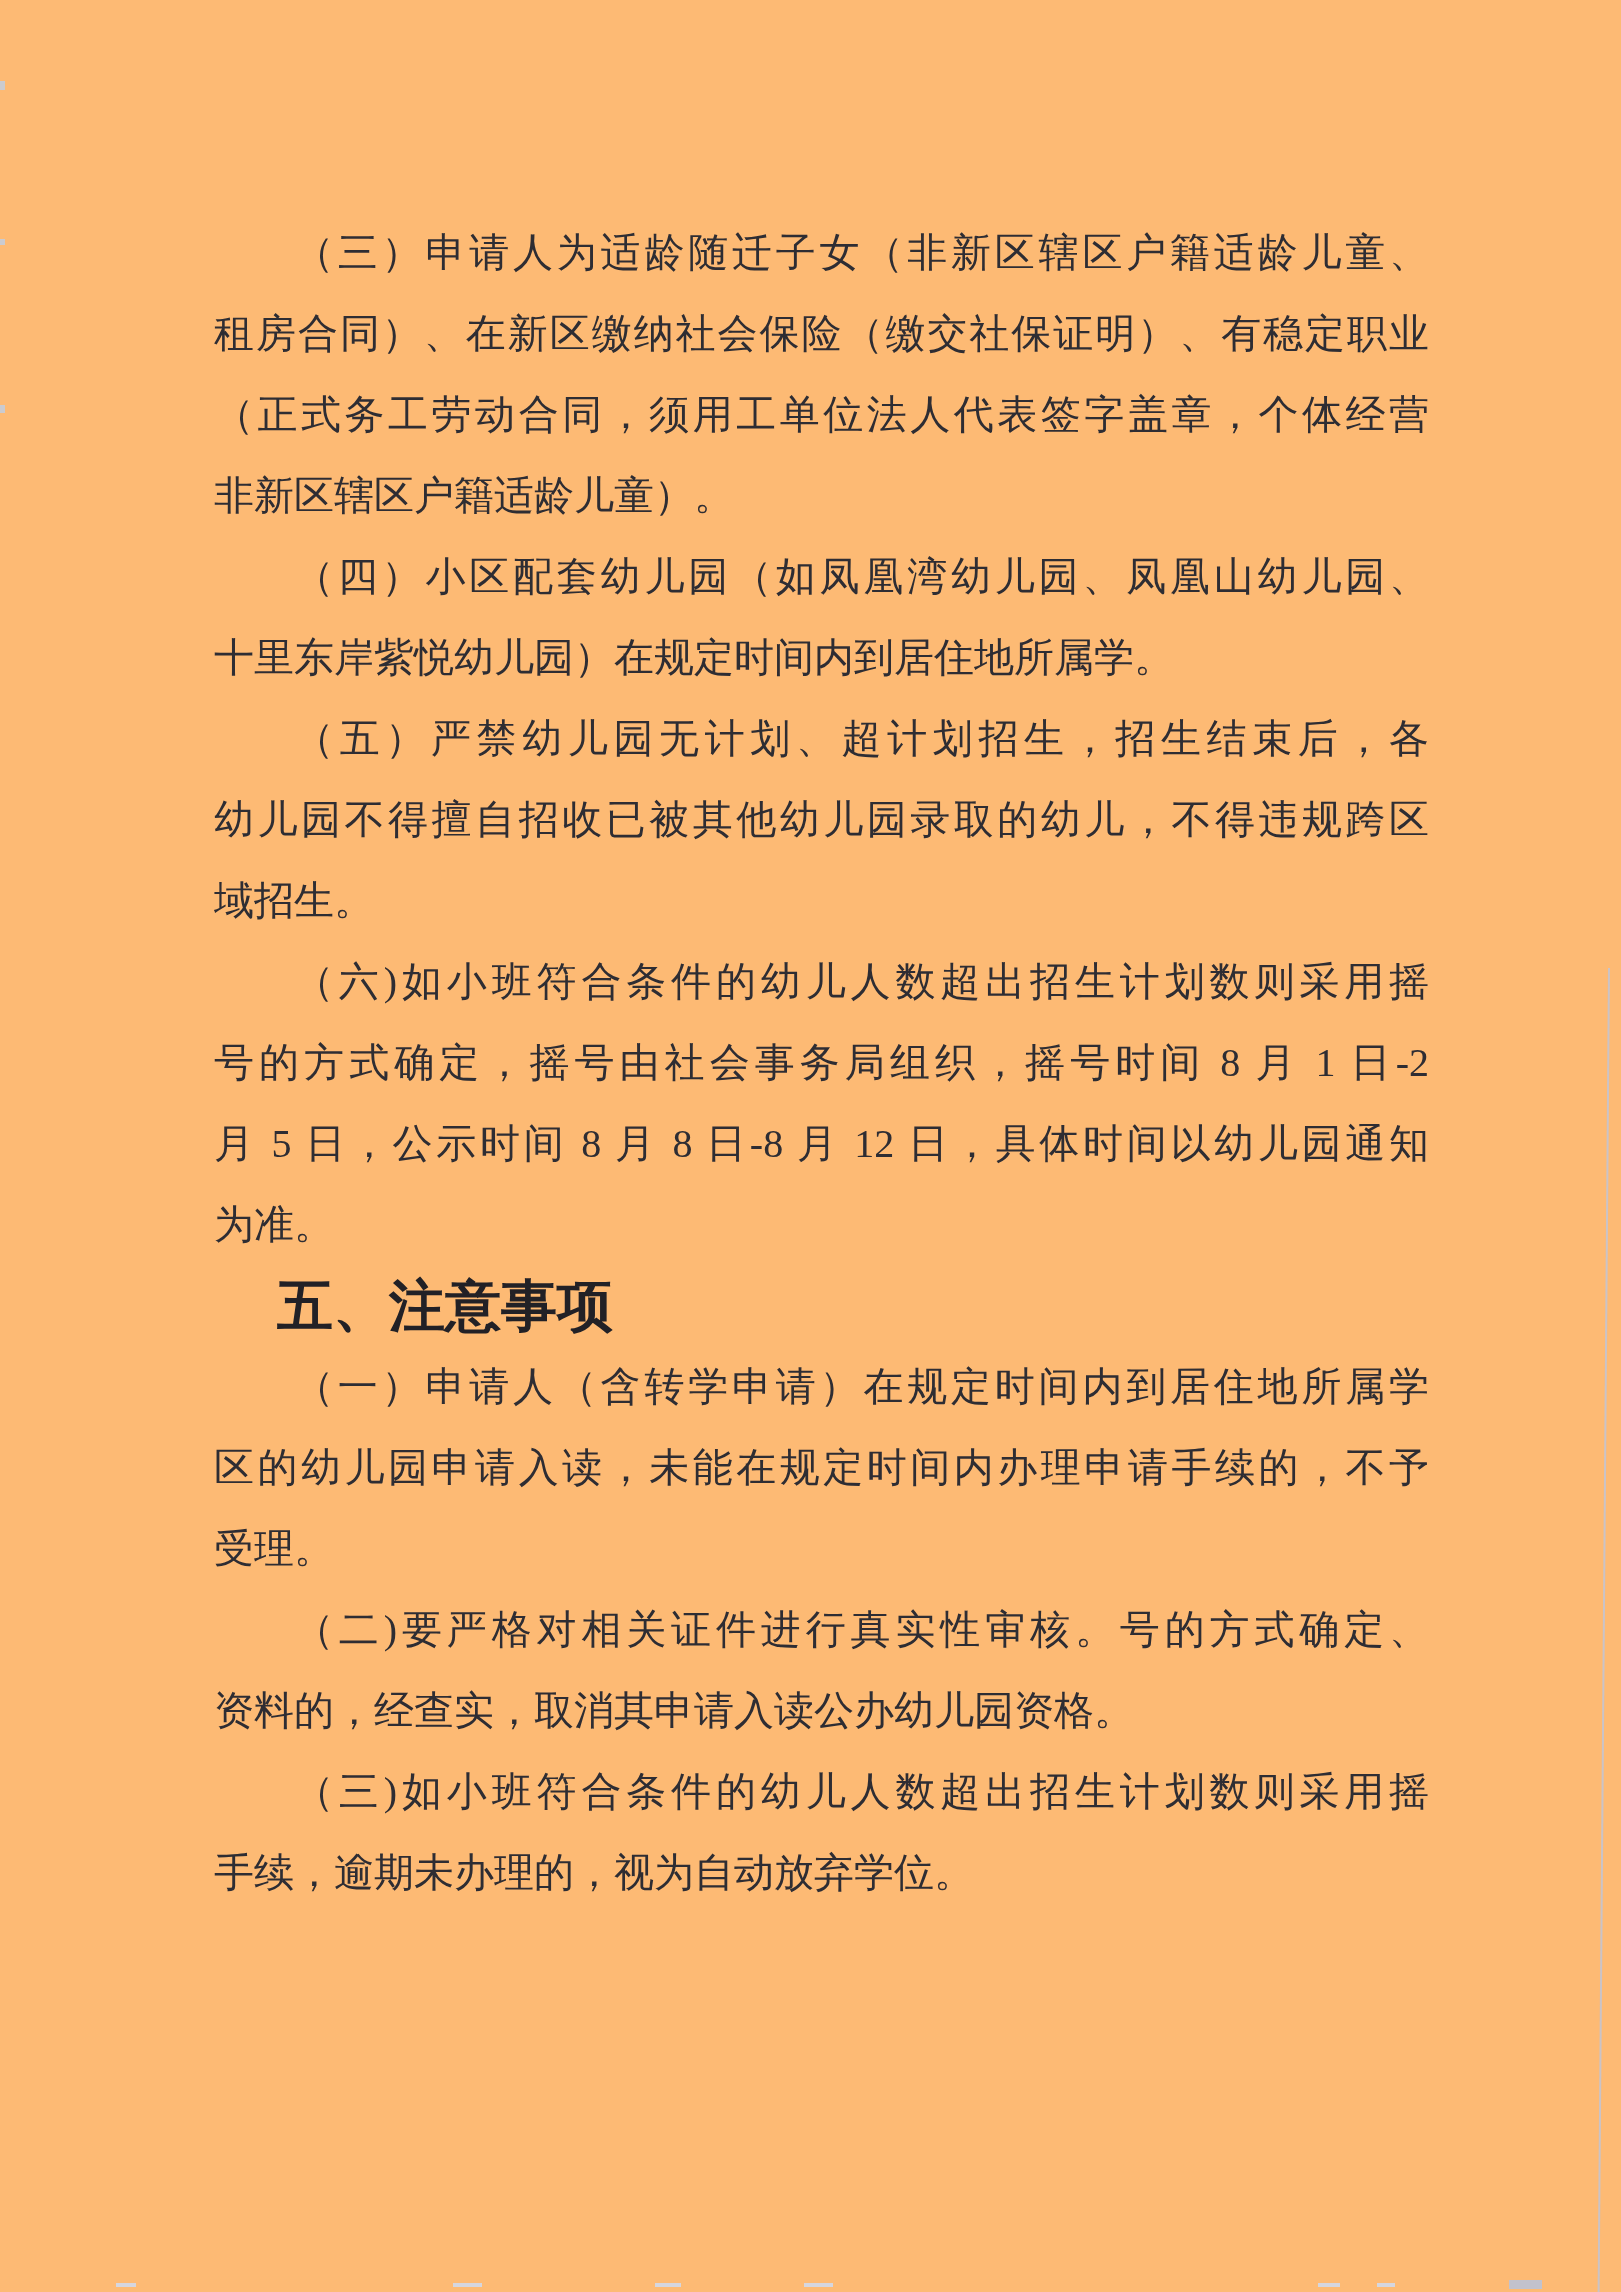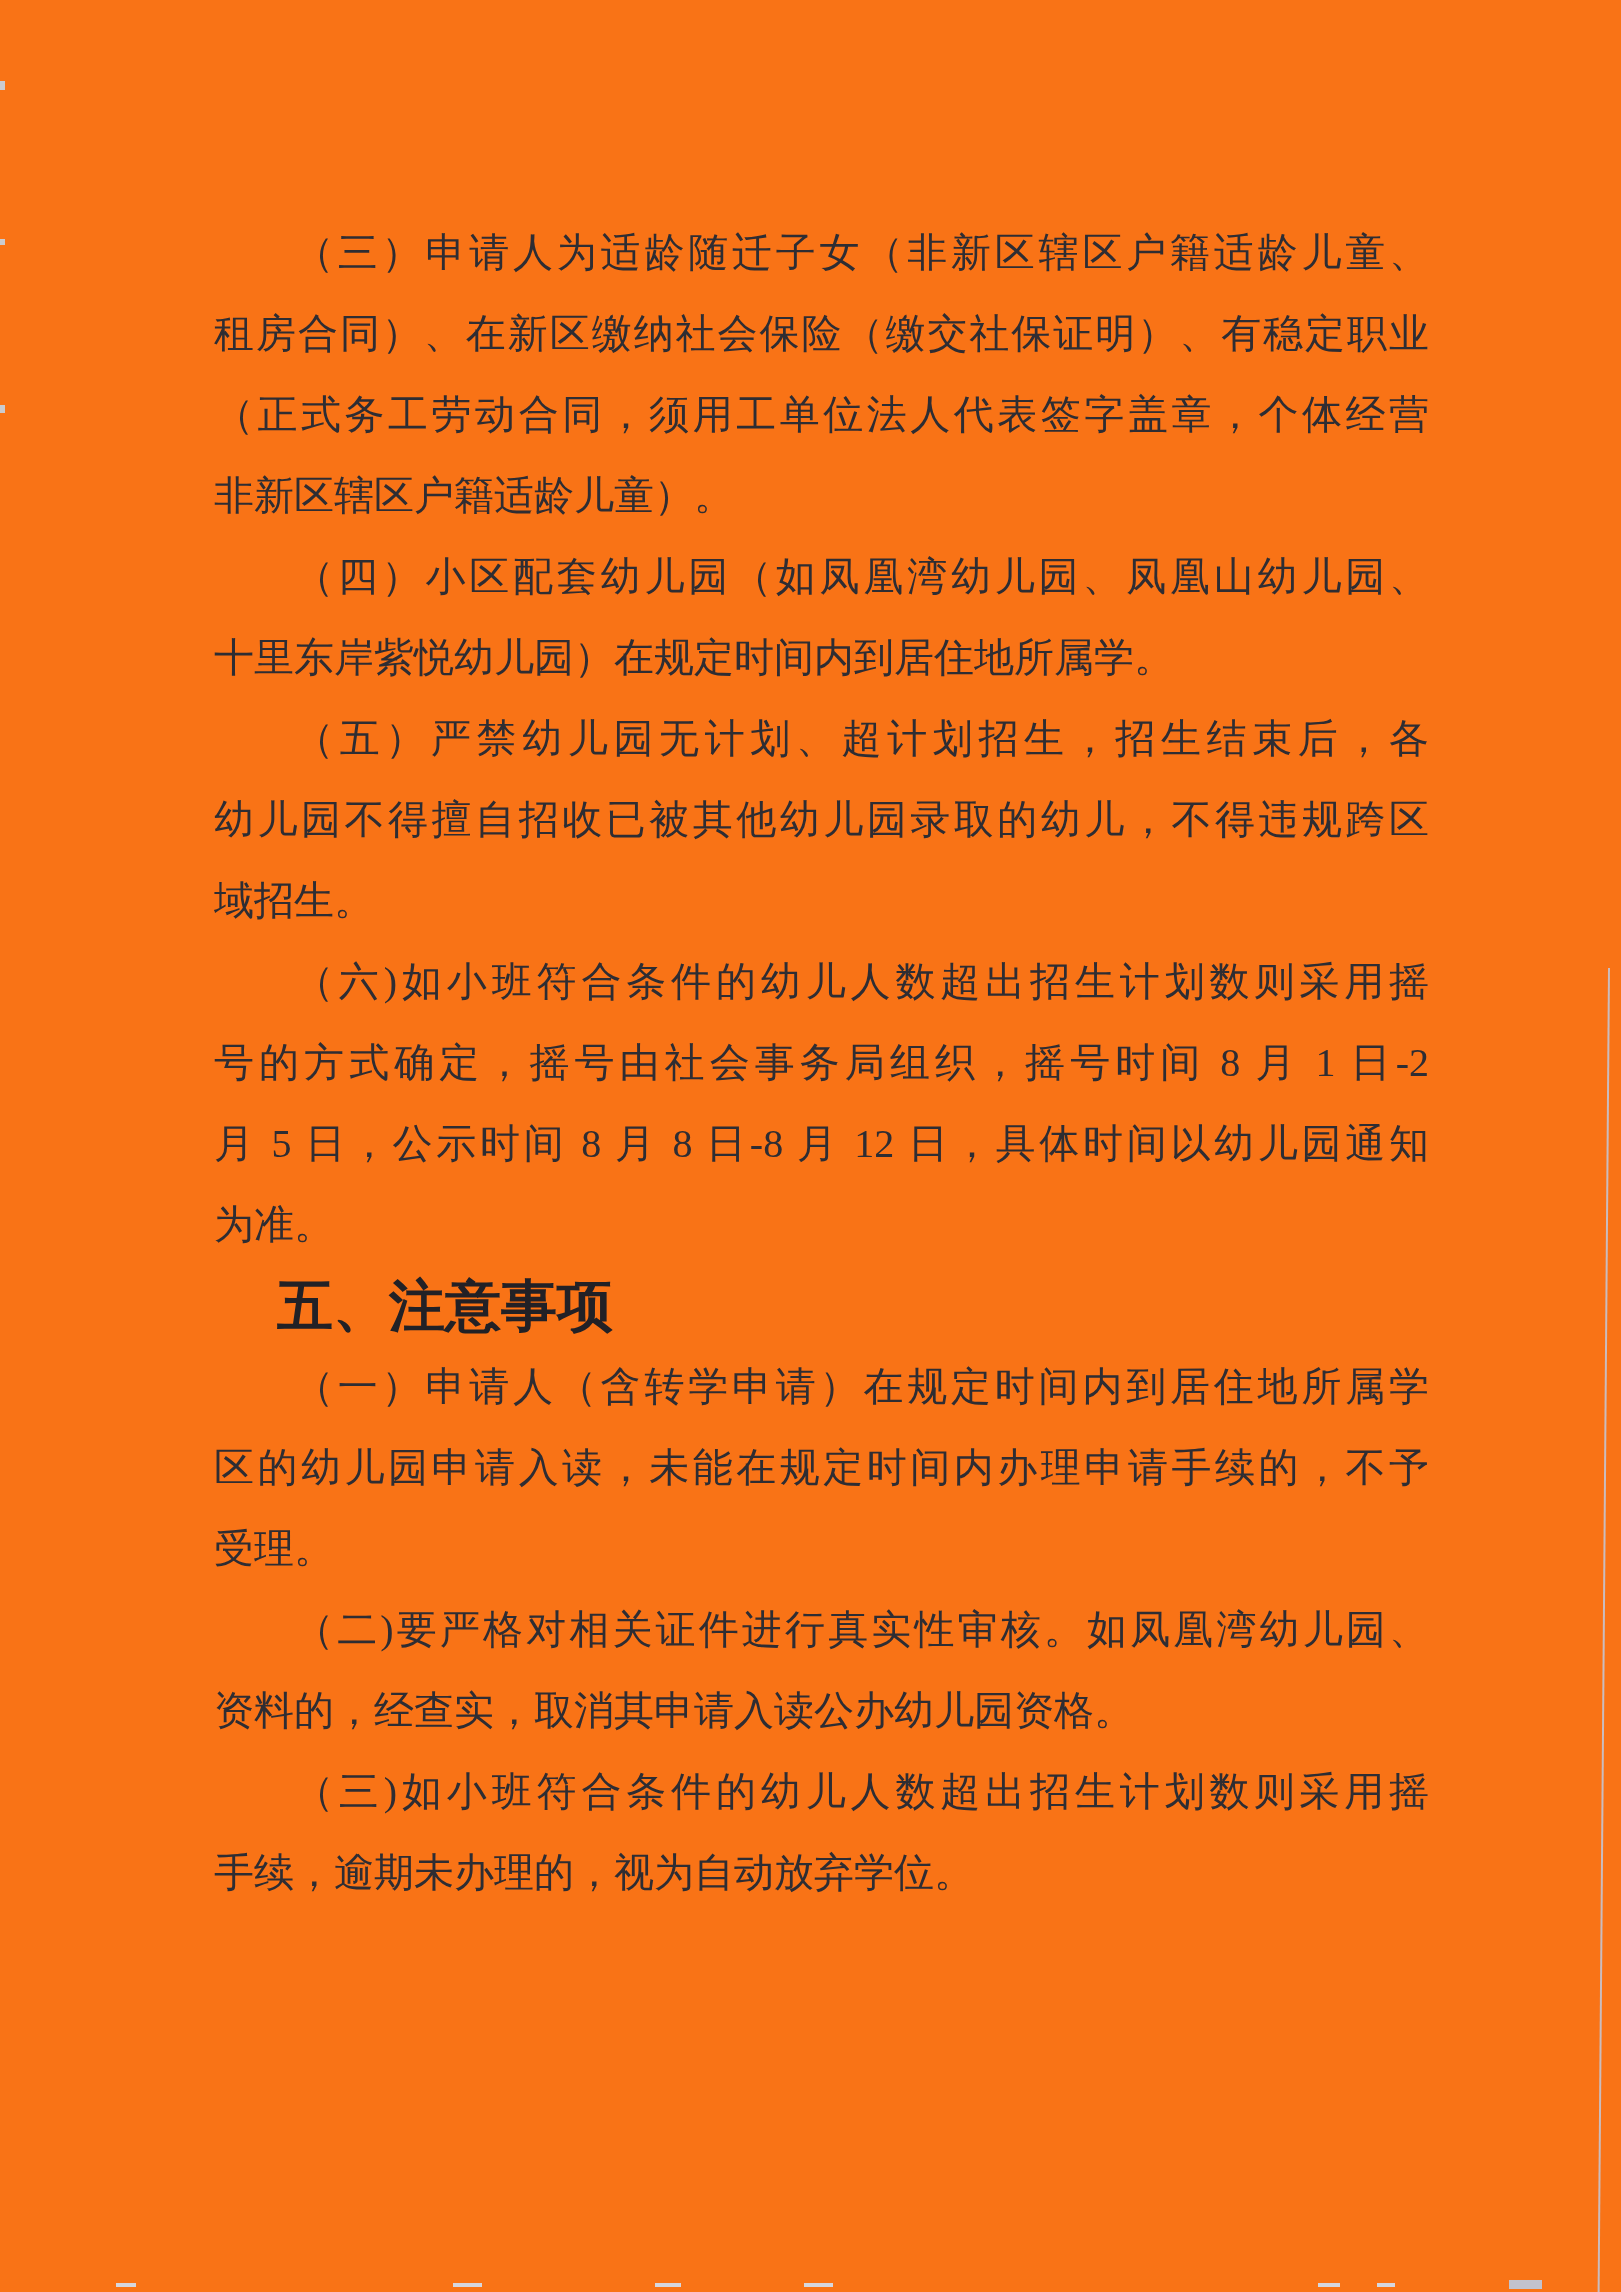--- a/index.html
+++ b/index.html
@@ -13,21 +13,21 @@
     height: 2293px;
     position: relative;
     overflow: hidden;
     font-family: "Liberation Serif", "DejaVu Serif", serif;
   }
   .page {
     position: absolute;
     left: 0; top: 0;
     width: 1621px;
     height: 2293px;
-    background: #f97316;
+    background: #fdba74;
     overflow: hidden;
   }
   .content {
     position: absolute;
     left: 214px;
     top: 212px;
     width: 1215px;
     font-size: 40px;
     color: #2e2d33;
   }
@@ -104,21 +104,21 @@
     <div class="line full">幼儿园不得擅自招收已被其他幼儿园录取的幼儿，不得违规跨区</div>
     <div class="line">域招生。</div>
     <div class="line indent full">（六)如小班符合条件的幼儿人数超出招生计划数则采用摇</div>
     <div class="line full">号的方式确定，摇号由社会事务局组织，摇号时间 8 月 1 日-2</div>
     <div class="line full">月 5 日，公示时间 8 月 8 日-8 月 12 日，具体时间以幼儿园通知</div>
     <div class="line">为准。</div>
     <div class="line heading">五、注意事项</div>
     <div class="line indent full">（一）申请人（含转学申请）在规定时间内到居住地所属学</div>
     <div class="line full">区的幼儿园申请入读，未能在规定时间内办理申请手续的，不予</div>
     <div class="line">受理。</div>
-    <div class="line indent full">（二)要严格对相关证件进行真实性审核。如凤凰湾幼儿园、</div>
+    <div class="line indent full">（二)要严格对相关证件进行真实性审核。号的方式确定、</div>
     <div class="line">资料的，经查实，取消其申请入读公办幼儿园资格。</div>
     <div class="line indent full">（三)如小班符合条件的幼儿人数超出招生计划数则采用摇</div>
     <div class="line">手续，逾期未办理的，视为自动放弃学位。</div>
   </div>
 
   <div class="artifact edge-line"></div>
   <div class="artifact dash d1"></div>
   <div class="artifact dash d2"></div>
   <div class="artifact dash d3"></div>
   <div class="artifact dash d4"></div>

